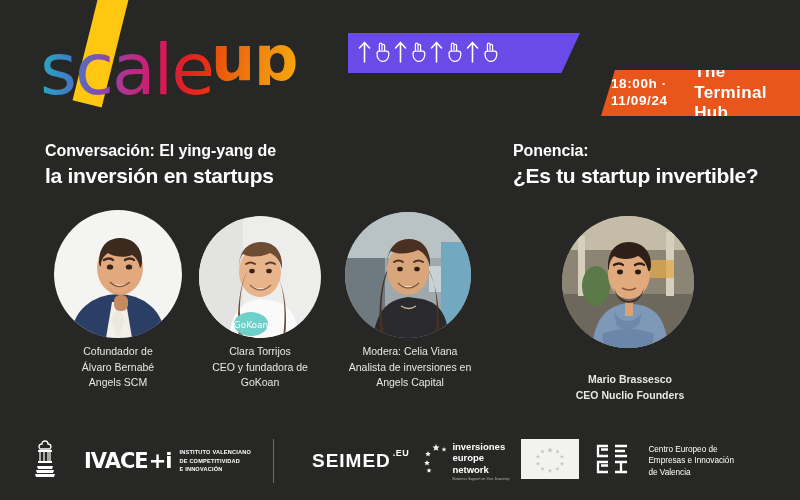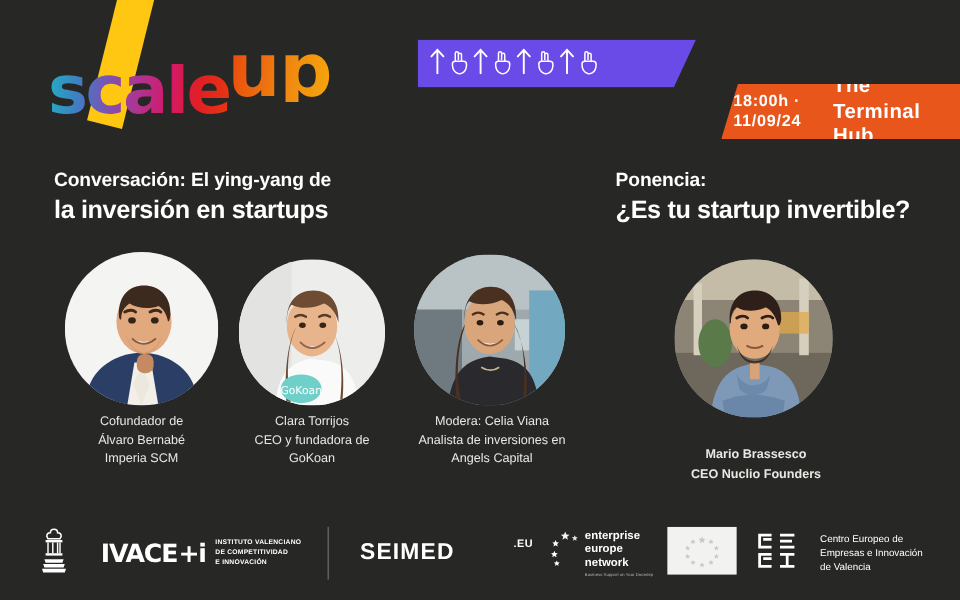--- a/index.html
+++ b/index.html
@@ -15,21 +15,21 @@
   .slash{
     position:absolute;left:104px;top:-26px;width:30px;height:130px;
     background:#FFC712;
     transform:rotate(14deg);transform-origin:top left;
     z-index:1;
   }
 
   
   .logo-row{position:absolute;left:40px;top:34px;z-index:3;display:flex;align-items:flex-end;}
   .logo-scale{
-    font-size:56px;font-weight:700;line-height:.82;letter-spacing:-2px;
+    font-size:71px;font-weight:400;line-height:.82;letter-spacing:-2px;
     background:linear-gradient(95deg,#22AFC0 0%,#3E7FC4 17%,#7B53B4 33%,#B0338F 50%,#D2196A 66%,#E01F25 82%,#E8380F 100%);
     -webkit-background-clip:text;background-clip:text;color:transparent;
     -webkit-text-fill-color:transparent;
     font-family:"DejaVu Sans", sans-serif;
   }
   .logo-up{
     font-size:62px;font-weight:700;line-height:.82;letter-spacing:-1px;
     margin-left:-2px;margin-bottom:14px;
     background:linear-gradient(100deg,#E8450C 0%,#F08A10 60%,#F7A70C 100%);
     -webkit-background-clip:text;background-clip:text;color:transparent;
@@ -166,21 +166,21 @@
       <ellipse cx="56" cy="57" rx="3.2" ry="2.6" fill="#33241A"></ellipse>
       <ellipse cx="75" cy="57" rx="3.2" ry="2.6" fill="#33241A"></ellipse>
       <path d="M50 50c3-2 7-2 9 0M71 50c3-2 7-2 9 0" stroke="#3C2A1E" stroke-width="2.4" fill="none" stroke-linecap="round"></path>
       <path d="M57 73q9 7 18 0 -9 4 -18 0z" fill="#fff"></path>
       <path d="M56 72q9 9 20 0" stroke="#8A5A3C" stroke-width="1.6" fill="none"></path>
     </svg>
   </div>
   <div class="cap" style="left:44px;top:344px;width:148px;">
     <div>Cofundador de</div>
     <div>Álvaro Bernabé</div>
-    <div>Imperia SCM</div>
+    <div>Angels SCM</div>
   </div>
 
   <div class="avatar" style="left:199px;top:216px;width:122px;height:122px;">
     <svg width="122" height="122" viewBox="0 0 122 122">
       <rect width="122" height="122" fill="#EDEDEB"></rect>
       <path d="M0 0h44v122H0z" fill="#E3E3E1"></path>
       <path d="M30 122c3-26 12-36 30-39l16 2c15 4 22 15 24 37z" fill="#FAFAFA"></path>
       <ellipse cx="61" cy="56" rx="21" ry="25" fill="#E8B48C"></ellipse>
       <path d="M40 122c-3-30 2-56 8-66-8 16-9 44-4 66z" fill="#6E4B33"></path>
       <path d="M84 122c4-30 0-54-7-64 9 14 12 40 9 64z" fill="#6E4B33"></path>
@@ -273,39 +273,39 @@
       <span class="ivace-word" style="color:#fff;margin-left:1px;">+i</span>
       <div style="margin-left:8px;">
         <div class="ivace-sub">INSTITUTO VALENCIANO</div>
         <div class="ivace-sub">DE COMPETITIVIDAD</div>
         <div class="ivace-sub">E INNOVACIÓN</div>
       </div>
     </div>
 
     <div class="divider" style="margin-left:22px;"></div>
 
-    <div class="logo-block" style="margin-left:26px;align-items:flex-start;gap:47px;">
+    <div class="logo-block" style="margin-left:38px;align-items:flex-start;">
       <span class="seimed">SEIMED</span>
       <span class="seimed-eu" style="margin-left:2px;margin-top:-2px;">.EU</span>
     </div>
 
     <div class="logo-block" style="margin-left:14px;align-items:center;">
       <span>
         <svg width="26" height="34" viewBox="0 0 26 34">
           <g fill="#fff">
             <path d="M13 2l1 2.4 2.6.2-2 1.7.7 2.5L13 7.4l-2.3 1.4.7-2.5-2-1.7 2.6-.2z" opacity=".95"></path>
             <path d="M5 9l.8 1.9 2 .2-1.5 1.3.5 2L5 13.3 3.2 14.4l.5-2-1.5-1.3 2-.2z"></path>
             <path d="M4 18l.8 1.9 2 .2-1.5 1.3.5 2L4 22.3 2.2 23.4l.5-2-1.5-1.3 2-.2z"></path>
             <path d="M6 26l.7 1.6 1.7.2-1.3 1.1.4 1.7L6 29.7l-1.5 1 .4-1.8-1.3-1.1 1.7-.2z"></path>
             <path d="M21 5l.7 1.6 1.7.2-1.3 1.1.4 1.7L21 8.7l-1.5.9.4-1.7-1.3-1.1 1.7-.2z" opacity=".85"></path>
           </g>
         </svg>
       </span>
       <div style="margin-left:3px;">
-        <div class="een-text">enterprise</div>
+        <div class="een-text">inversiones</div>
         <div class="een-text">europe</div>
         <div class="een-text">network</div>
         <div class="een-tag" style="margin-top:2px;">Business Support on Your Doorstep</div>
       </div>
     </div>
 
     <div class="logo-block" style="margin-left:12px;">
       <span>
         <svg width="58" height="40" viewBox="0 0 58 40">
           <rect width="58" height="40" fill="#F2F2F0"></rect>

